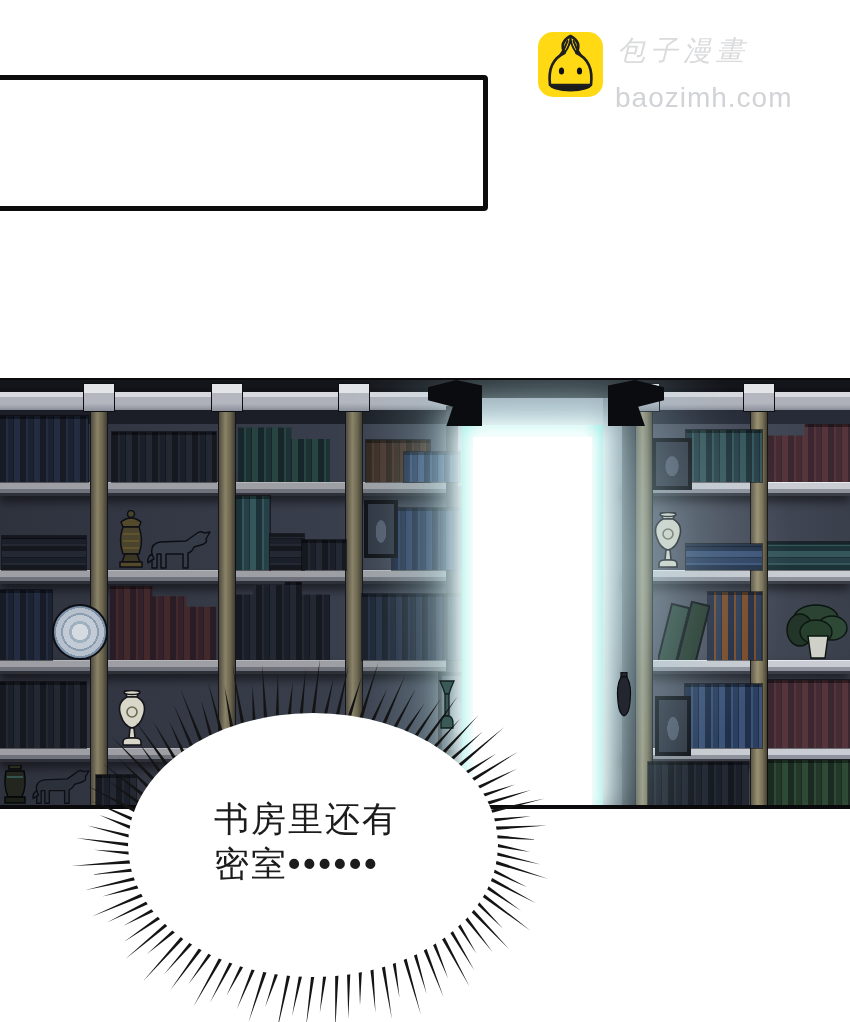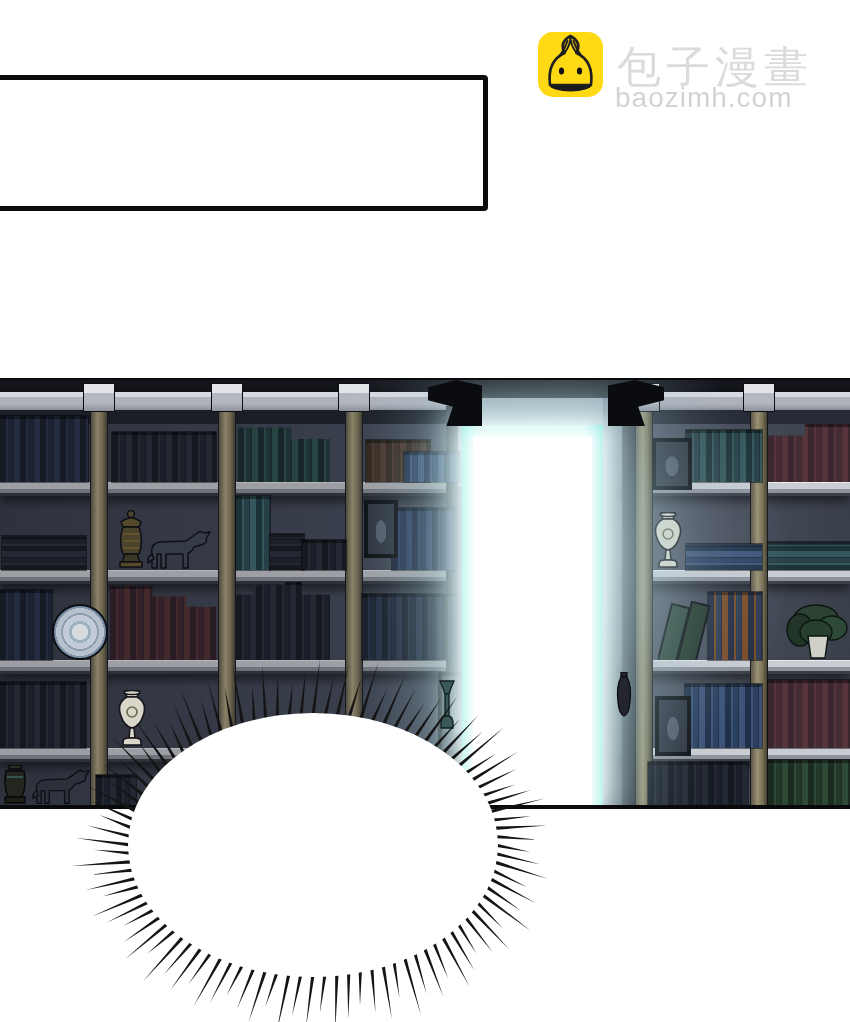--- a/index.html
+++ b/index.html
@@ -9,22 +9,22 @@
     --c-spike:#141414; --c-text:#1C1C1C; --c-caption-border:#0C0C0C;
   }
   html,body{margin:0;padding:0;background:#888;}
   .page{position:relative;width:850px;height:1022px;background:#fff;overflow:hidden;
     font-family:"Liberation Sans",sans-serif;}
   
   .caption-box{position:absolute;left:-10px;top:75px;width:488px;height:126px;
     background:#fff;border:5px solid var(--c-caption-border);border-radius:4px;}
   .logo{position:absolute;left:538px;top:32px;}
   .logo-icon{position:absolute;left:0;top:0;width:65px;height:65px;}
-  .logo-title{position:absolute;left:79px;top:6px;font-size:44px;font-weight:500;
-    letter-spacing:5px;color:var(--c-logo-text);white-space:nowrap;}
+  .logo-title{position:absolute;left:79px;top:0;font-size:28px;font-weight:500;
+    letter-spacing:5px;color:var(--c-logo-text);white-space:nowrap;font-style:italic;}
   .logo-domain{position:absolute;left:77px;top:50px;font-size:28px;
     color:var(--c-logo-domain-text);white-space:nowrap;letter-spacing:1px;}
   
   .panel{position:absolute;left:0;top:378px;width:850px;height:425px;
     background:var(--c-panel-bg);border-top:2px solid #0b0b0e;border-bottom:4px solid #0a0a0d;
     overflow:hidden;}
   .panel *{position:absolute;}
   .ceiling{left:0;top:0;width:850px;height:26px;background:#14151a;}
   .wall-above-door{left:446px;top:18px;width:180px;height:88px;
     background:linear-gradient(180deg,#9aa0ae,#7d8494);}
@@ -336,13 +336,17 @@
         <polygon points="420.5,141.9 422.4,144.7 462.5,123.5" fill="var(--c-spike)"></polygon>
         <polygon points="425.5,149.5 427.2,152.5 460.1,139.5" fill="var(--c-spike)"></polygon>
         <polygon points="429.7,157.3 431.2,160.4 475.9,145.0" fill="var(--c-spike)"></polygon>
         <polygon points="433.3,165.3 434.5,168.5 489.7,153.4" fill="var(--c-spike)"></polygon>
         <polygon points="436.1,173.4 437.0,176.7 476.0,171.3" fill="var(--c-spike)"></polygon>
         <polygon points="438.2,181.6 438.8,185.0 491.9,180.6" fill="var(--c-spike)"></polygon>
         <polygon points="439.5,189.9 439.8,193.3 483.1,194.7" fill="var(--c-spike)"></polygon>
       </g>
     <ellipse id="bubble-body" cx="258" cy="200" rx="185" ry="132" fill="var(--c-bubble-fill)"></ellipse>
   </svg>
+  <div class="bubble-text">
+    <div>书房里还有</div>
+    <div><span>密室</span><span class="dots">••••••</span></div>
+  </div>
 </div>
 
 </body></html>

